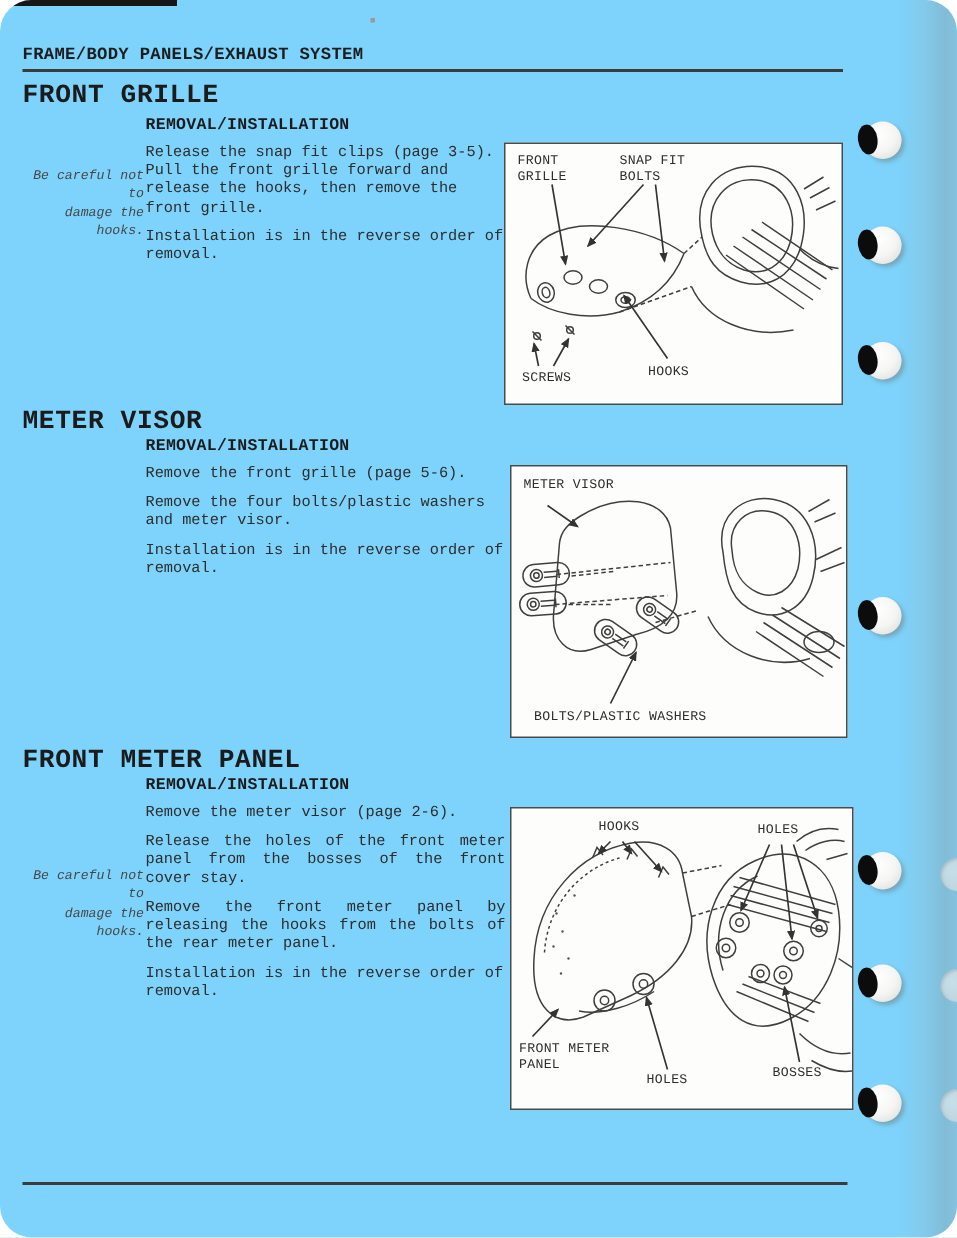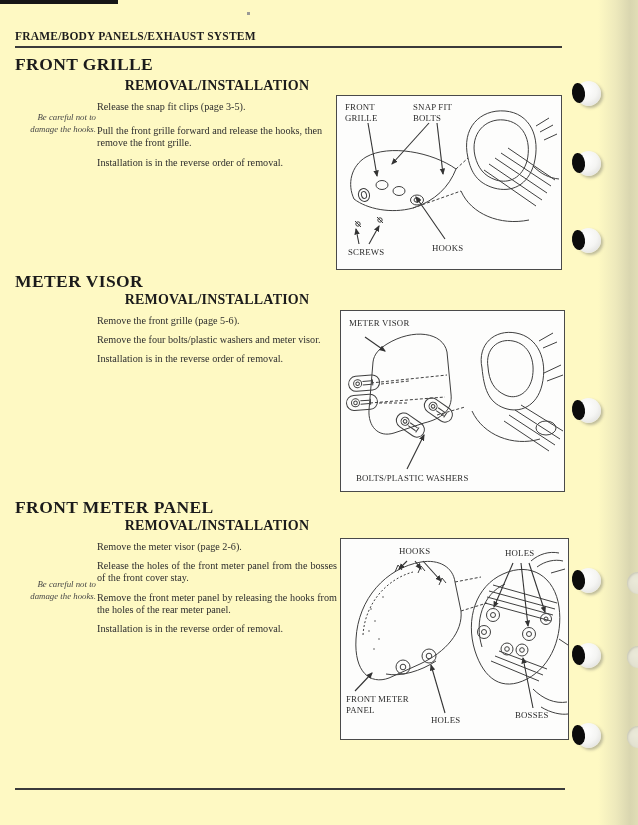--- a/index.html
+++ b/index.html
@@ -1,17 +1,17 @@
 <!DOCTYPE html>
 <html><head>
 <meta charset="utf-8">
 <style>
   html,body{margin:0;padding:0;background:#ffffff;}
-  .page{position:relative;width:638px;height:825px;background:#fef9c3;overflow:hidden;
-        font-family:Liberation Serif, serif;color:#2e2e2e;}
+  .page{position:relative;width:638px;height:825px;background:#7dd3fc;overflow:hidden;
+        font-family:Liberation Mono, monospace;color:#2e2e2e;border-radius:21px;}
 
   
   .top-strip{position:absolute;left:0;top:0;width:118px;height:4px;background:#161616;}
   .speck{position:absolute;left:247px;top:12px;width:3px;height:3px;background:#9a9a96;}
   .edge-band{position:absolute;right:0;top:0;width:40px;height:825px;
      background:linear-gradient(to right, rgba(160,160,155,0) 0%, rgba(160,160,155,0.18) 45%, rgba(140,140,136,0.32) 80%, rgba(150,150,146,0.28) 100%);}
 
   
   .hole{position:absolute;left:571px;width:31px;height:27px;}
   .hole-ball{position:absolute;left:5px;top:1px;width:25px;height:25px;border-radius:50%;
@@ -24,23 +24,23 @@
 
   
   .header-title{position:absolute;left:15px;top:30px;font-size:11.5px;font-weight:bold;color:#1d1d1d;letter-spacing:.2px;}
   .header-rule{position:absolute;left:15px;top:46px;width:547px;height:2.4px;background:#3b3b3b;}
   .footer-rule{position:absolute;left:15px;top:788px;width:550px;height:2.4px;background:#3b3b3b;}
   .page-number{position:absolute;left:15px;top:823px;font-size:15px;font-weight:bold;color:#1d1d1d;}
 
   
   .sec-title{position:absolute;left:15px;font-size:17.5px;font-weight:bold;color:#1b1b1b;letter-spacing:.4px;}
   .col{position:absolute;left:97px;width:240px;}
-  .sub{font-size:14px;font-weight:bold;color:#1b1b1b;margin:0 0 7px 0;letter-spacing:.2px;text-align:center;}
+  .sub{font-size:11px;font-weight:bold;color:#1b1b1b;margin:0 0 7px 0;letter-spacing:.2px;}
   .col p{font-size:10.2px;line-height:1.2;margin:0 0 7px 0;color:#2d2d2d;}
-  .col p.tight{margin-bottom:12px;}
+  .col p.tight{margin-bottom:0;}
   .col p.just{text-align:justify;}
   .note{position:absolute;left:20px;width:76px;font-size:8.8px;font-style:italic;color:#474747;
         text-align:right;line-height:1.4;}
 
   
   .fig{position:absolute;border:1.2px solid #4a4a4a;background:#fdfdfc;}
   .fig svg{position:absolute;left:0;top:0;width:100%;height:100%;}
   .fig-label{position:absolute;font-size:8.8px;line-height:1.3;color:#2d2d2d;letter-spacing:.2px;white-space:nowrap;}
   .fig-label.wrap{white-space:normal;}
 </style>
@@ -171,21 +171,21 @@
     </svg>
     <span class="fig-label" style="left:8px;top:7px">METER VISOR</span>
     <span class="fig-label" style="left:15px;top:162px">BOLTS/PLASTIC WASHERS</span>
   </div>
 
   <div class="sec-title" style="top:497px">FRONT METER PANEL</div>
   <div class="col" style="top:518px">
     <div class="sub">REMOVAL/INSTALLATION</div>
     <p>Remove the meter visor (page 2-6).</p>
     <p class="just">Release the holes of the front meter panel from the bosses of the front cover stay.</p>
-    <p class="just">Remove the front meter panel by releasing the hooks from the holes of the rear meter panel.</p>
+    <p class="just">Remove the front meter panel by releasing the hooks from the bolts of the rear meter panel.</p>
     <p>Installation is in the reverse order of removal.</p>
   </div>
   <div class="note" style="top:578px">
     <span style="display:block">Be careful not to</span>
     <span style="display:block">damage the hooks.</span>
   </div>
 
   <div class="fig" style="left:340px;top:538px;width:227px;height:200px">
     <svg viewBox="0 0 227 200">
       <defs>

